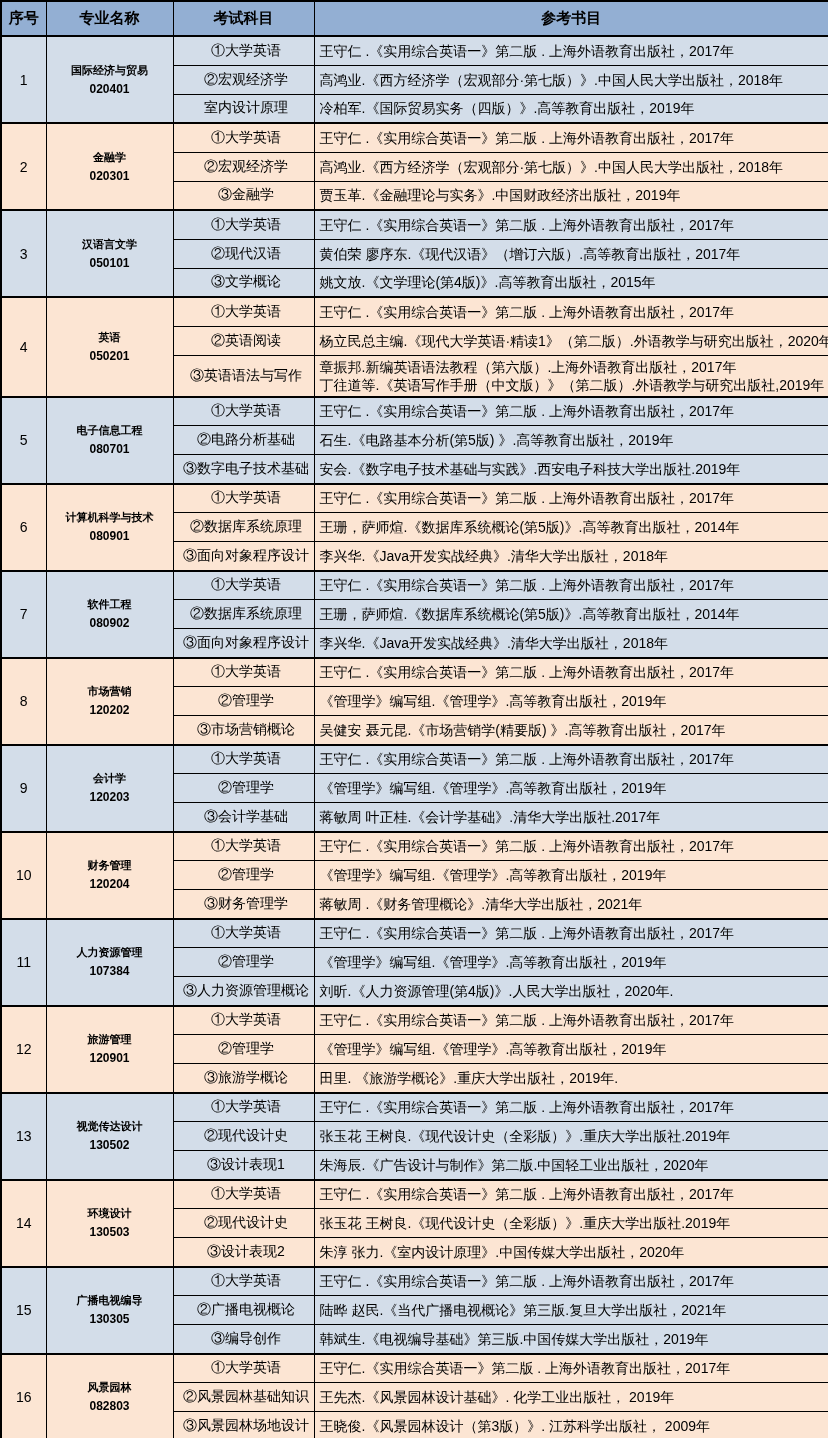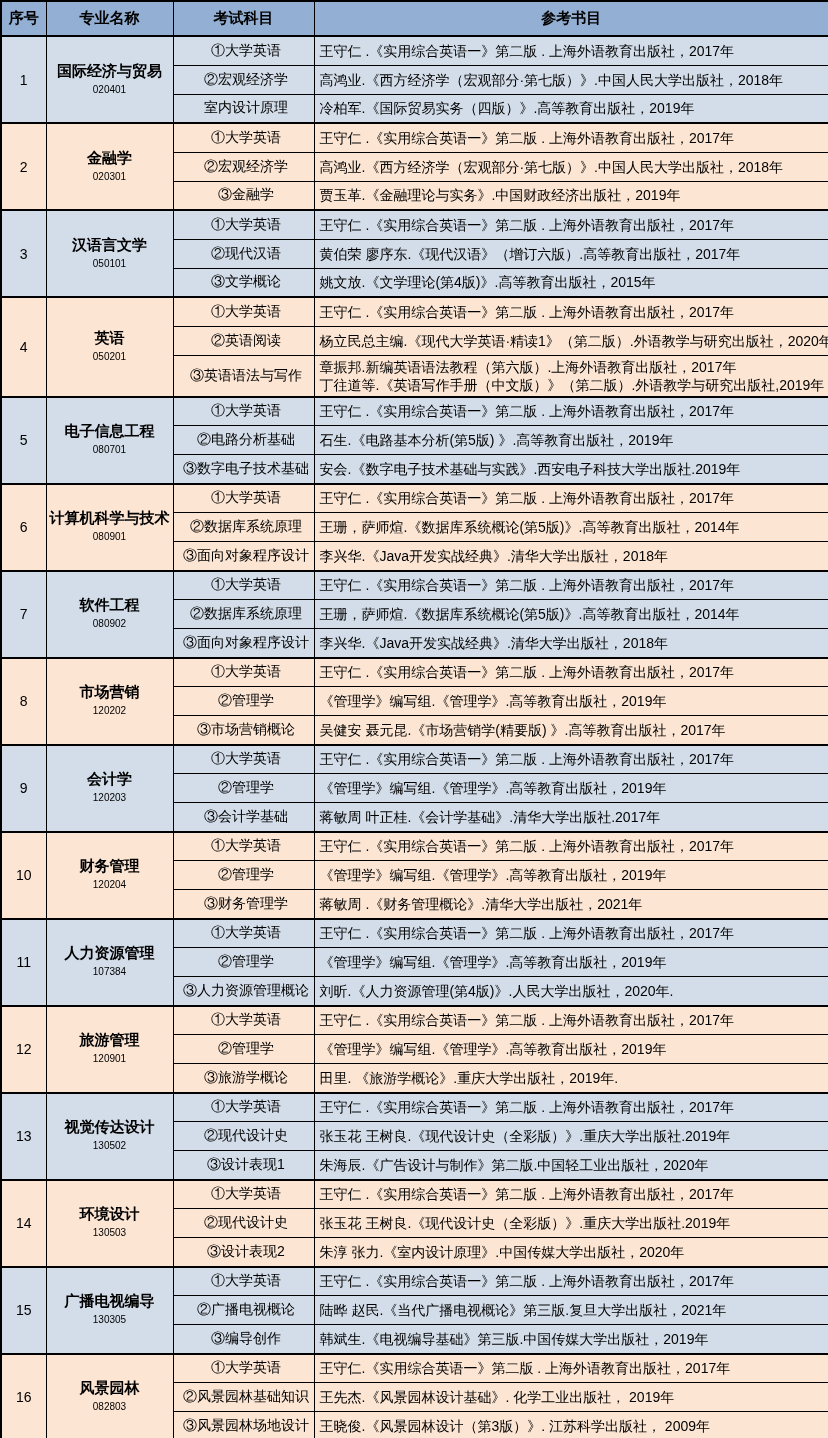--- a/index.html
+++ b/index.html
@@ -44,27 +44,27 @@
 
   td.col-no {
     text-align: center;
     font-size: 14px;
   }
   td.col-major {
     text-align: center;
     padding: 0 2px;
   }
   .major-name {
-    font-size: 15px;
+    font-size: 11px;
     font-weight: bold;
     line-height: 19px;
   }
   .major-code {
-    font-size: 10px;
-    font-weight: normal;
+    font-size: 12px;
+    font-weight: bold;
     line-height: 19px;
     text-align: center;
   }
   td.col-subject {
     font-size: 14px;
     padding: 2px 2px 2px 7px;
     text-align: center;
   }
   td.col-refs {
     font-size: 14px;

